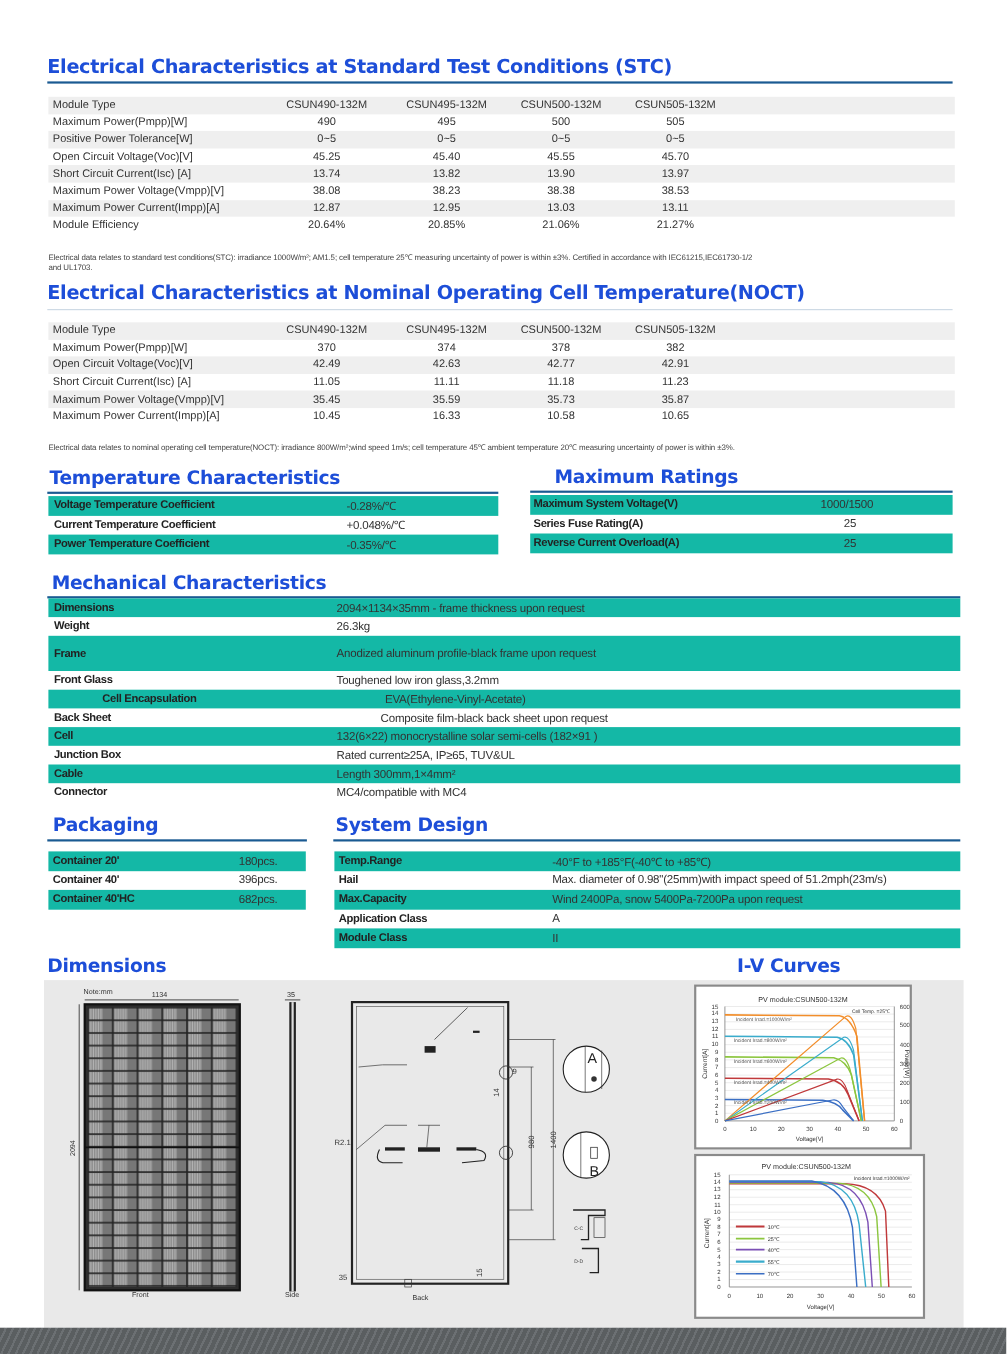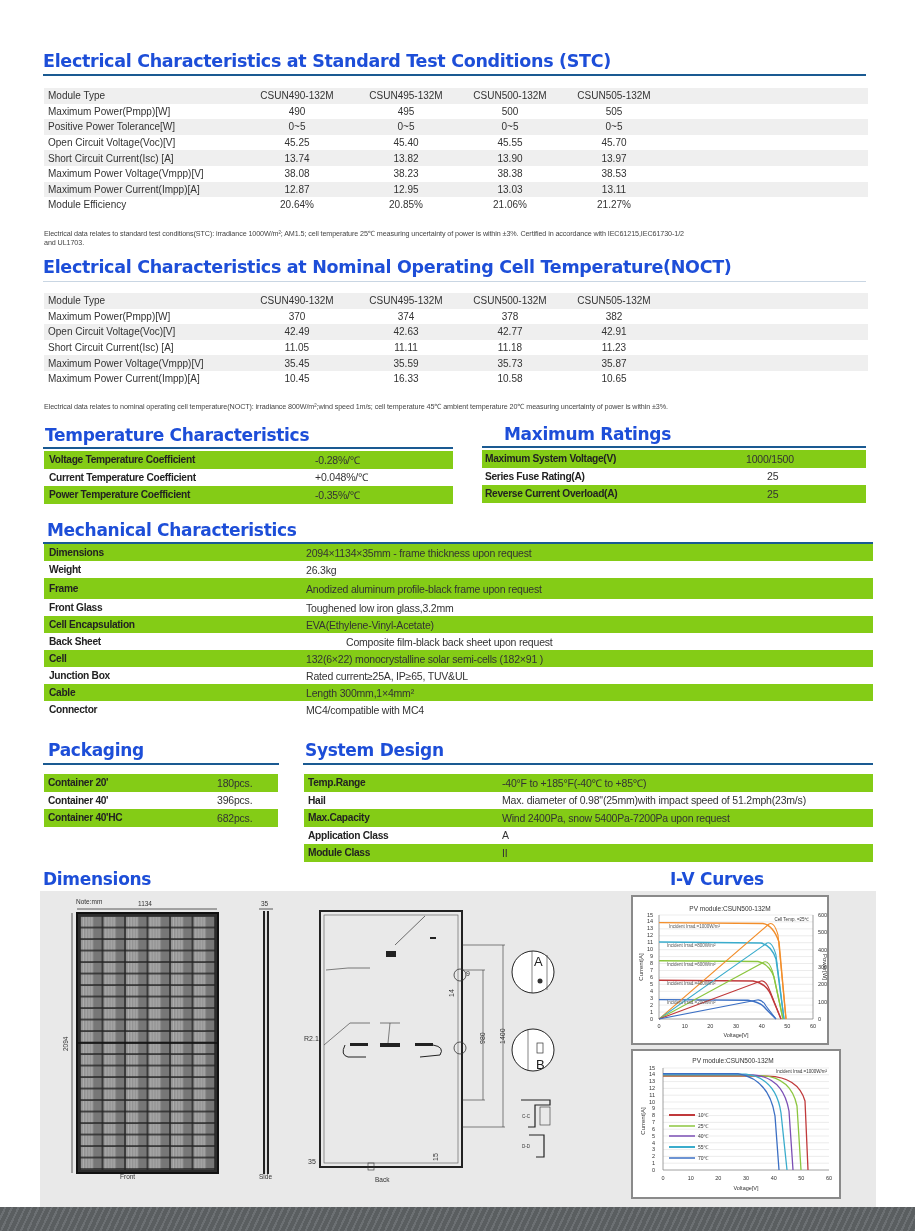--- a/index.html
+++ b/index.html
@@ -15,21 +15,21 @@
   .etable .row.alt { background: #efefef; }
   .etable .lab { width: 196px; padding-left: 4px; white-space: nowrap; }
   .etable .c { width: 104px; text-align: center; white-space: nowrap; }
   .etable .c0 { width: 98px; }
 
   .note { position: absolute; left: 44px; font-size: 7.2px; color: #444; line-height: 9px; letter-spacing: -0.1px; }
 
   
   .stable { position: absolute; font-size: 10.5px; }
   .stable .row { display: flex; align-items: center; height: 17.5px; }
-  .stable .row.alt { background: #84cc16; }
+  .stable .row.alt { background: #14b8a6; }
   .stable .lab { font-weight: bold; color: #222; font-size: 10.2px; letter-spacing: -0.3px; white-space: nowrap; }
   .stable .val { color: #333; white-space: nowrap; letter-spacing: -0.2px; }
 
   .panel { position: absolute; background: #e9e9e9; }
   .footer { position: absolute; left: 0; top: 1207px; width: 915px; height: 24px;
     background: repeating-linear-gradient(115deg, #5a5e60 0px, #5a5e60 4px, #6c7073 4px, #6c7073 6px); }
 
   .chartbox { position: absolute; background: #fff; border: 2px solid #8a8a8a; }
   .svgtext { font-family: "Liberation Sans", sans-serif; }
 </style>
@@ -191,30 +191,30 @@
 <div class="h-rule" style="left:43px;top:542px;width:830px;"></div>
 <div class="stable" style="left:44px;top:544px;width:829px;">
   <div class="row alt" style="height:17px;">
     <div class="lab" style="width:262px;padding-left:5px;">Dimensions</div>
     <div class="val">2094×1134×35mm - frame thickness upon request</div>
   </div>
   <div class="row" style="height:17px;">
     <div class="lab" style="width:262px;padding-left:5px;">Weight</div>
     <div class="val">26.3kg</div>
   </div>
-  <div class="row alt" style="height:21px;">
+  <div class="row alt" style="height:32px;">
     <div class="lab" style="width:262px;padding-left:5px;">Frame</div>
     <div class="val">Anodized aluminum profile-black frame upon request</div>
   </div>
   <div class="row" style="height:17px;">
     <div class="lab" style="width:262px;padding-left:5px;">Front Glass</div>
     <div class="val">Toughened low iron glass,3.2mm</div>
   </div>
   <div class="row alt" style="height:17px;">
-    <div class="lab" style="width:262px;padding-left:5px;">Cell Encapsulation</div>
+    <div class="lab" style="width:262px;padding-left:5px;margin-left:44px;">Cell Encapsulation</div>
     <div class="val">EVA(Ethylene-Vinyl-Acetate)</div>
   </div>
   <div class="row" style="height:17px;gap:40px;">
     <div class="lab" style="width:262px;padding-left:5px;">Back Sheet</div>
     <div class="val">Composite film-black back sheet upon request</div>
   </div>
   <div class="row alt" style="height:17px;">
     <div class="lab" style="width:262px;padding-left:5px;">Cell</div>
     <div class="val">132(6×22) monocrystalline solar semi-cells (182×91 )</div>
   </div>

